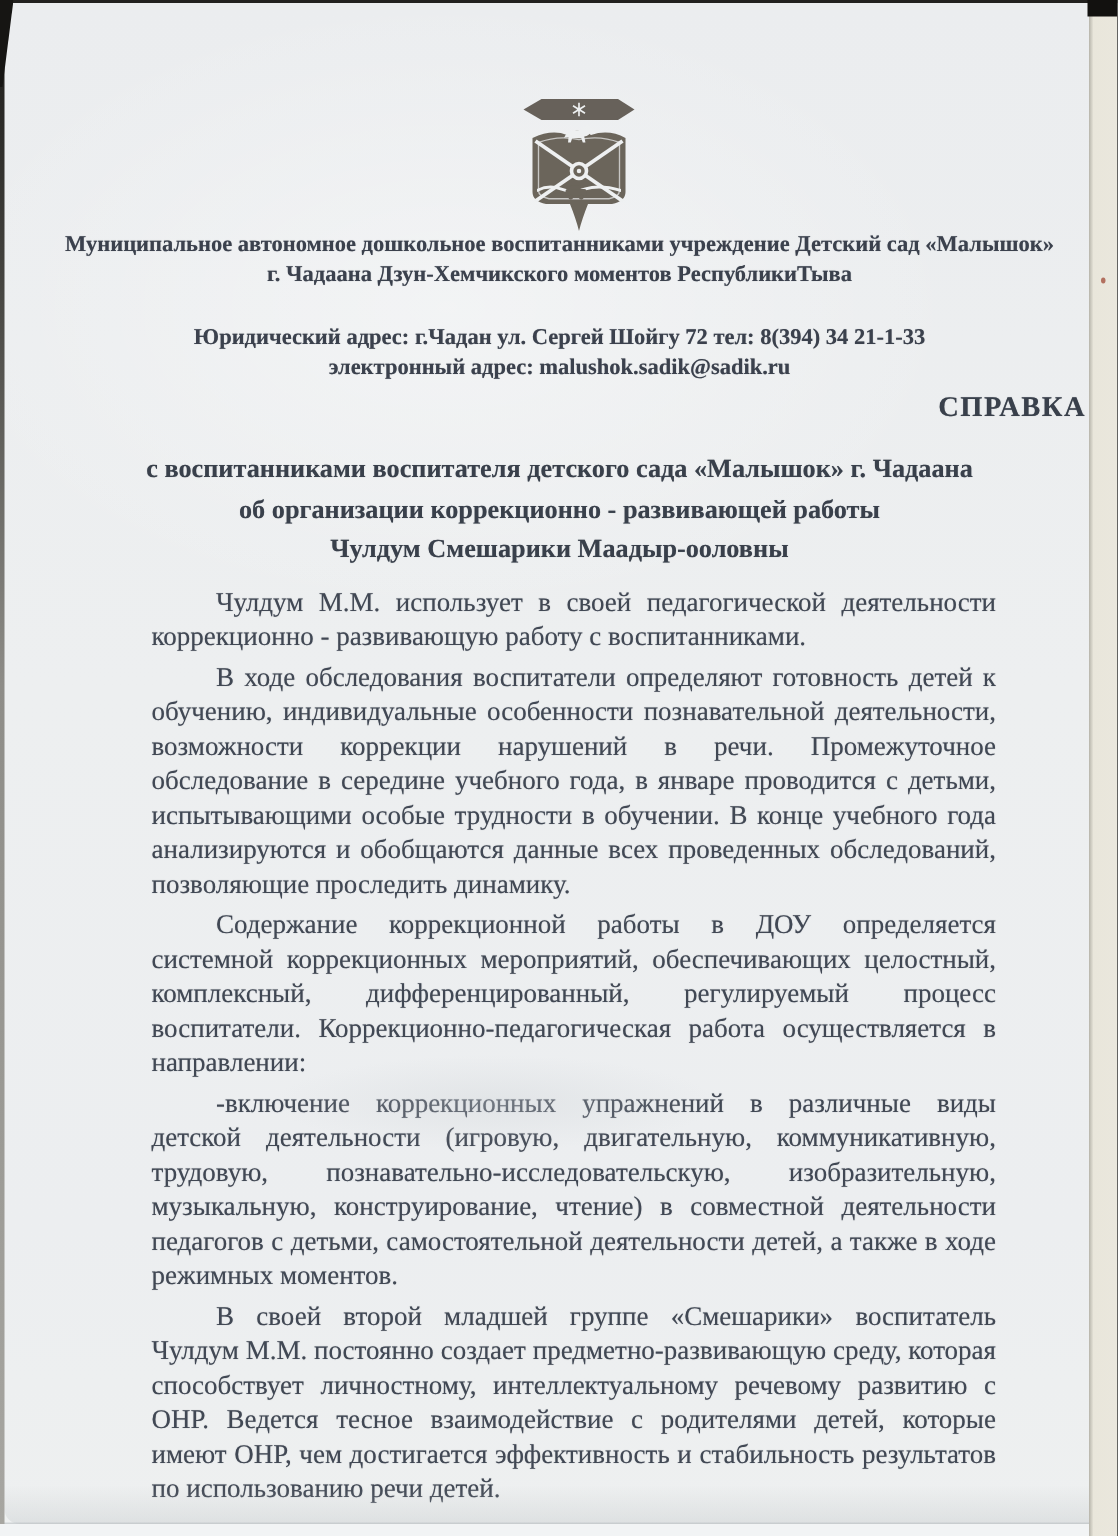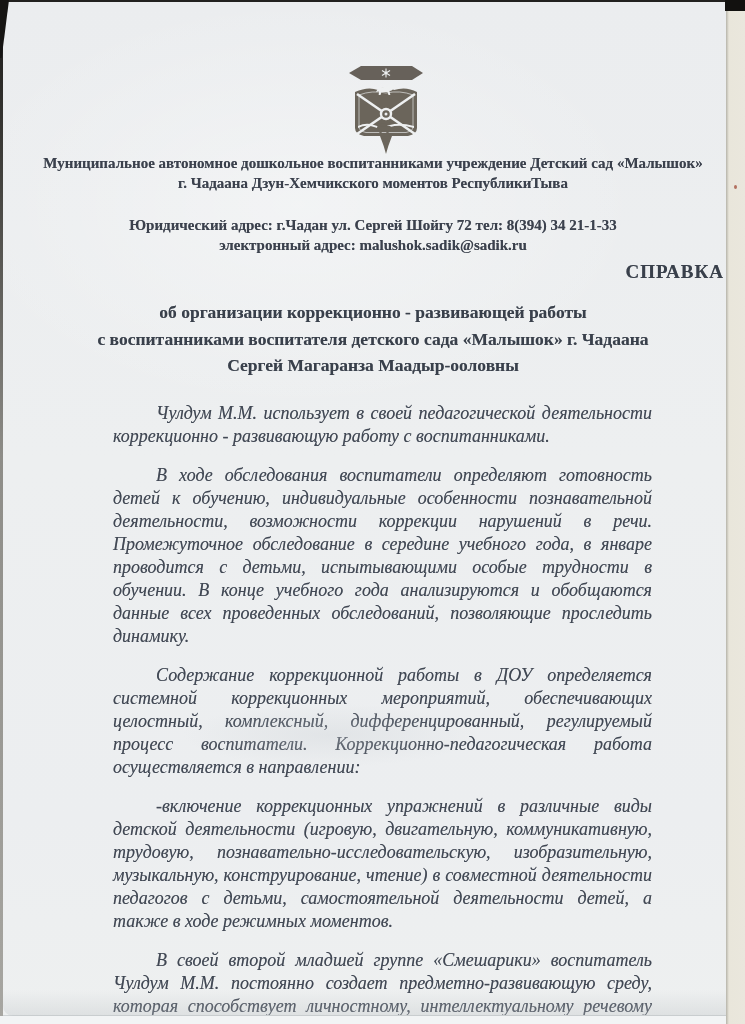--- a/index.html
+++ b/index.html
@@ -56,21 +56,21 @@
   .doc-subtitle {
     position:absolute; left:22px; top:299px; width:702px;
     text-align:center; font-weight:bold; font-size:17.5px; line-height:26.5px;
     color:#39404b; text-shadow:0 0 0.5px rgba(57,64,75,0.5);
   }
   .body-text {
     position:absolute; left:97px; top:386px; width:571px;
     font-size:18px; line-height:23px; text-align:justify;
     color:#414854; text-shadow:0 0 0.6px rgba(65,72,84,0.5);
   }
-  .body-text p { margin:16px; text-indent:43px;font-style:italic; }
+  .body-text p { margin:4px; text-indent:43px; }
 </style>
 </head>
 <body>
 
 <div class="scan">
 
   <div class="emblem">
     <svg width="80" height="100" viewBox="0 0 80 100" xmlns="http://www.w3.org/2000/svg">
 
       <path d="M3 11 L15 4 H66 L77 11 L66 18 H15 Z" fill="#67615a"></path>
@@ -114,23 +114,23 @@
   </div>
 
   <div class="addr-block">
     <div>Юридический адрес: г.Чадан ул. Сергей Шойгу 72 тел: 8(394) 34 21-1-33</div>
     <div>электронный адрес: malushok.sadik@sadik.ru</div>
   </div>
 
   <div class="doc-title">СПРАВКА</div>
 
   <div class="doc-subtitle">
+    <div>с воспитанниками воспитателя детского сада «Малышок» г. Чадаана</div>
     <div>об организации коррекционно - развивающей работы</div>
-    <div>с воспитанниками воспитателя детского сада «Малышок» г. Чадаана</div>
-    <div>Сергей Магаранза Маадыр-ооловны</div>
+    <div>Чулдум Смешарики Маадыр-ооловны</div>
   </div>
 
   <div class="body-text">
     <p>Чулдум М.М. использует в своей педагогической деятельности коррекционно - развивающую работу с воспитанниками.</p>
     <p>В ходе обследования воспитатели определяют готовность детей к обучению, индивидуальные особенности познавательной деятельности, возможности коррекции нарушений в речи. Промежуточное обследование в середине учебного года, в январе проводится с детьми, испытывающими особые трудности в обучении. В конце учебного года анализируются и обобщаются данные всех проведенных обследований, позволяющие проследить динамику.</p>
     <p>Содержание коррекционной работы в ДОУ определяется системной коррекционных мероприятий, обеспечивающих целостный, комплексный, дифференцированный, регулируемый процесс воспитатели. Коррекционно-педагогическая работа осуществляется в направлении:</p>
     <p>-включение коррекционных упражнений в различные виды детской деятельности (игровую, двигательную, коммуникативную, трудовую, познавательно-исследовательскую, изобразительную, музыкальную, конструирование, чтение) в совместной деятельности педагогов с детьми, самостоятельной деятельности детей, а также в ходе режимных моментов.</p>
     <p>В своей второй младшей группе «Смешарики» воспитатель Чулдум М.М. постоянно создает предметно-развивающую среду, которая способствует личностному, интеллектуальному речевому развитию с ОНР. Ведется тесное взаимодействие с родителями детей, которые имеют ОНР, чем достигается эффективность и стабильность результатов по использованию речи детей.</p>
   </div>
 

